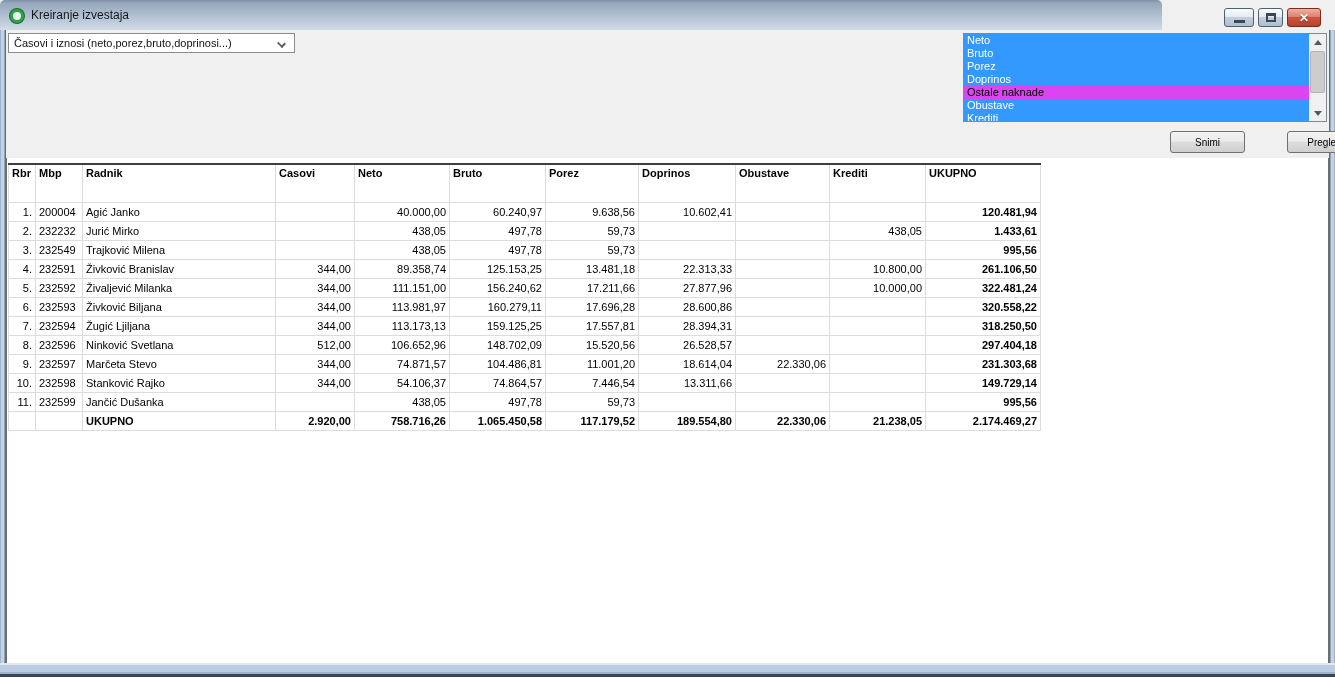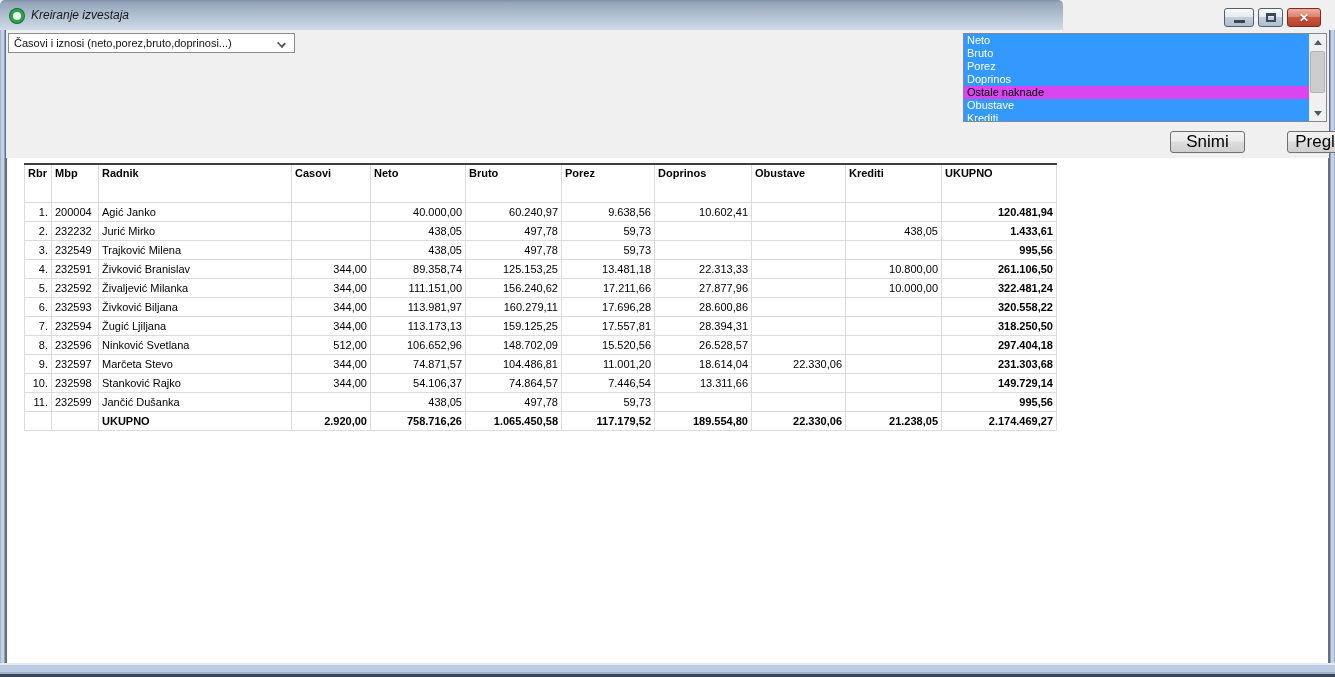--- a/index.html
+++ b/index.html
@@ -1,23 +1,23 @@
 <!DOCTYPE html>
 <html><head>
 <meta charset="utf-8">
 <style>
   * { margin:0; padding:0; box-sizing:border-box; }
   html,body { width:1335px; height:677px; overflow:hidden;
     font-family:"Liberation Sans", sans-serif; background:#f0f0f0; }
   .abs { position:absolute; }
 
   
-  .titlebar { left:0; top:0; width:1063px; height:30px;
+  .titlebar { left:0; top:0; width:1162px; height:30px;
     background:linear-gradient(180deg,#7e90a6 0,#96a7bb 3px,#a9b9cb 12px,#c7d3e1 26px,#d3dde9 30px);
-    border-radius:5px 5px 0 0;font-style:italic; }
+    border-radius:5px 5px 0 0; }
   .frame-left  { left:0; top:30px; width:6px; height:634px;
     background:linear-gradient(90deg,#9fb4cc 0 1px,#c4d3e4 1px 4px,#8fa3bc 4px 5px,#5f6f85 5px 6px); }
   .frame-right { left:1329px; top:30px; width:6px; height:634px;
     background:linear-gradient(270deg,#9fb4cc 0 1px,#c4d3e4 1px 4px,#8fa3bc 4px 5px,#5f6f85 5px 6px); }
   .frame-bottom { left:0; top:663px; width:1335px; height:14px;
     background:linear-gradient(180deg,#e4e9f0 0 2px,#bccde1 2px 9px,#9fb4cc 9px 11px,#3a4656 11px 14px); }
 
   .app-icon { left:10px; top:9px; width:14px; height:14px; border-radius:50%;
     border:3px solid #2fa14c; background:#eaf5ec; box-shadow:0 0 0 1px #1c6e33; }
   .title-text { left:31px; top:8px; font-size:12px; color:#15191f; }
@@ -60,26 +60,26 @@
   .tri-up { width:0; height:0; border-left:4px solid transparent; border-right:4px solid transparent;
     border-bottom:5px solid #4d5a68; }
   .tri-down { width:0; height:0; border-left:4px solid transparent; border-right:4px solid transparent;
     border-top:5px solid #4d5a68; }
   .sb-thumb { position:absolute; left:1px; top:17px; width:15px; height:42px;
     background:#cdcdcd; border:1px solid #b3b3b3; border-radius:2px; }
 
   
   .pushbtn { height:22px; width:75px; border:1px solid #707070; border-radius:3px;
     background:linear-gradient(180deg,#f2f2f2 0,#ebebeb 45%,#dddddd 50%,#cfcfcf 100%);
-    font-size:17px; color:#000; display:flex; align-items:center; justify-content:center; }
+    font-size:10px; color:#000; display:flex; align-items:center; justify-content:center; }
   .btn-snimi { left:1170px; top:131px; }
   .btn-pregled { left:1251px; top:131px;margin-left:36px; }
 
   
-  .report { left:24px; top:163px; }
+  .report { left:8px; top:163px; }
   table { border-collapse:collapse; table-layout:fixed; width:1032px;
     font-size:11px; color:#000; background:#fff; }
   th, td { border:1px solid #dcdcdc; overflow:hidden; white-space:nowrap;
     padding:0 3px; height:19px; }
   thead th { border-top:2px solid #3f3f3f; height:38px; vertical-align:top;
     padding-top:2px; font-weight:bold; font-size:11px; }
   td.al { text-align:left; } td.ar { text-align:right; }
   th.al { text-align:left; } th.ar { text-align:left; }
   td.bold, tr.total td { font-weight:bold; }
 </style>

